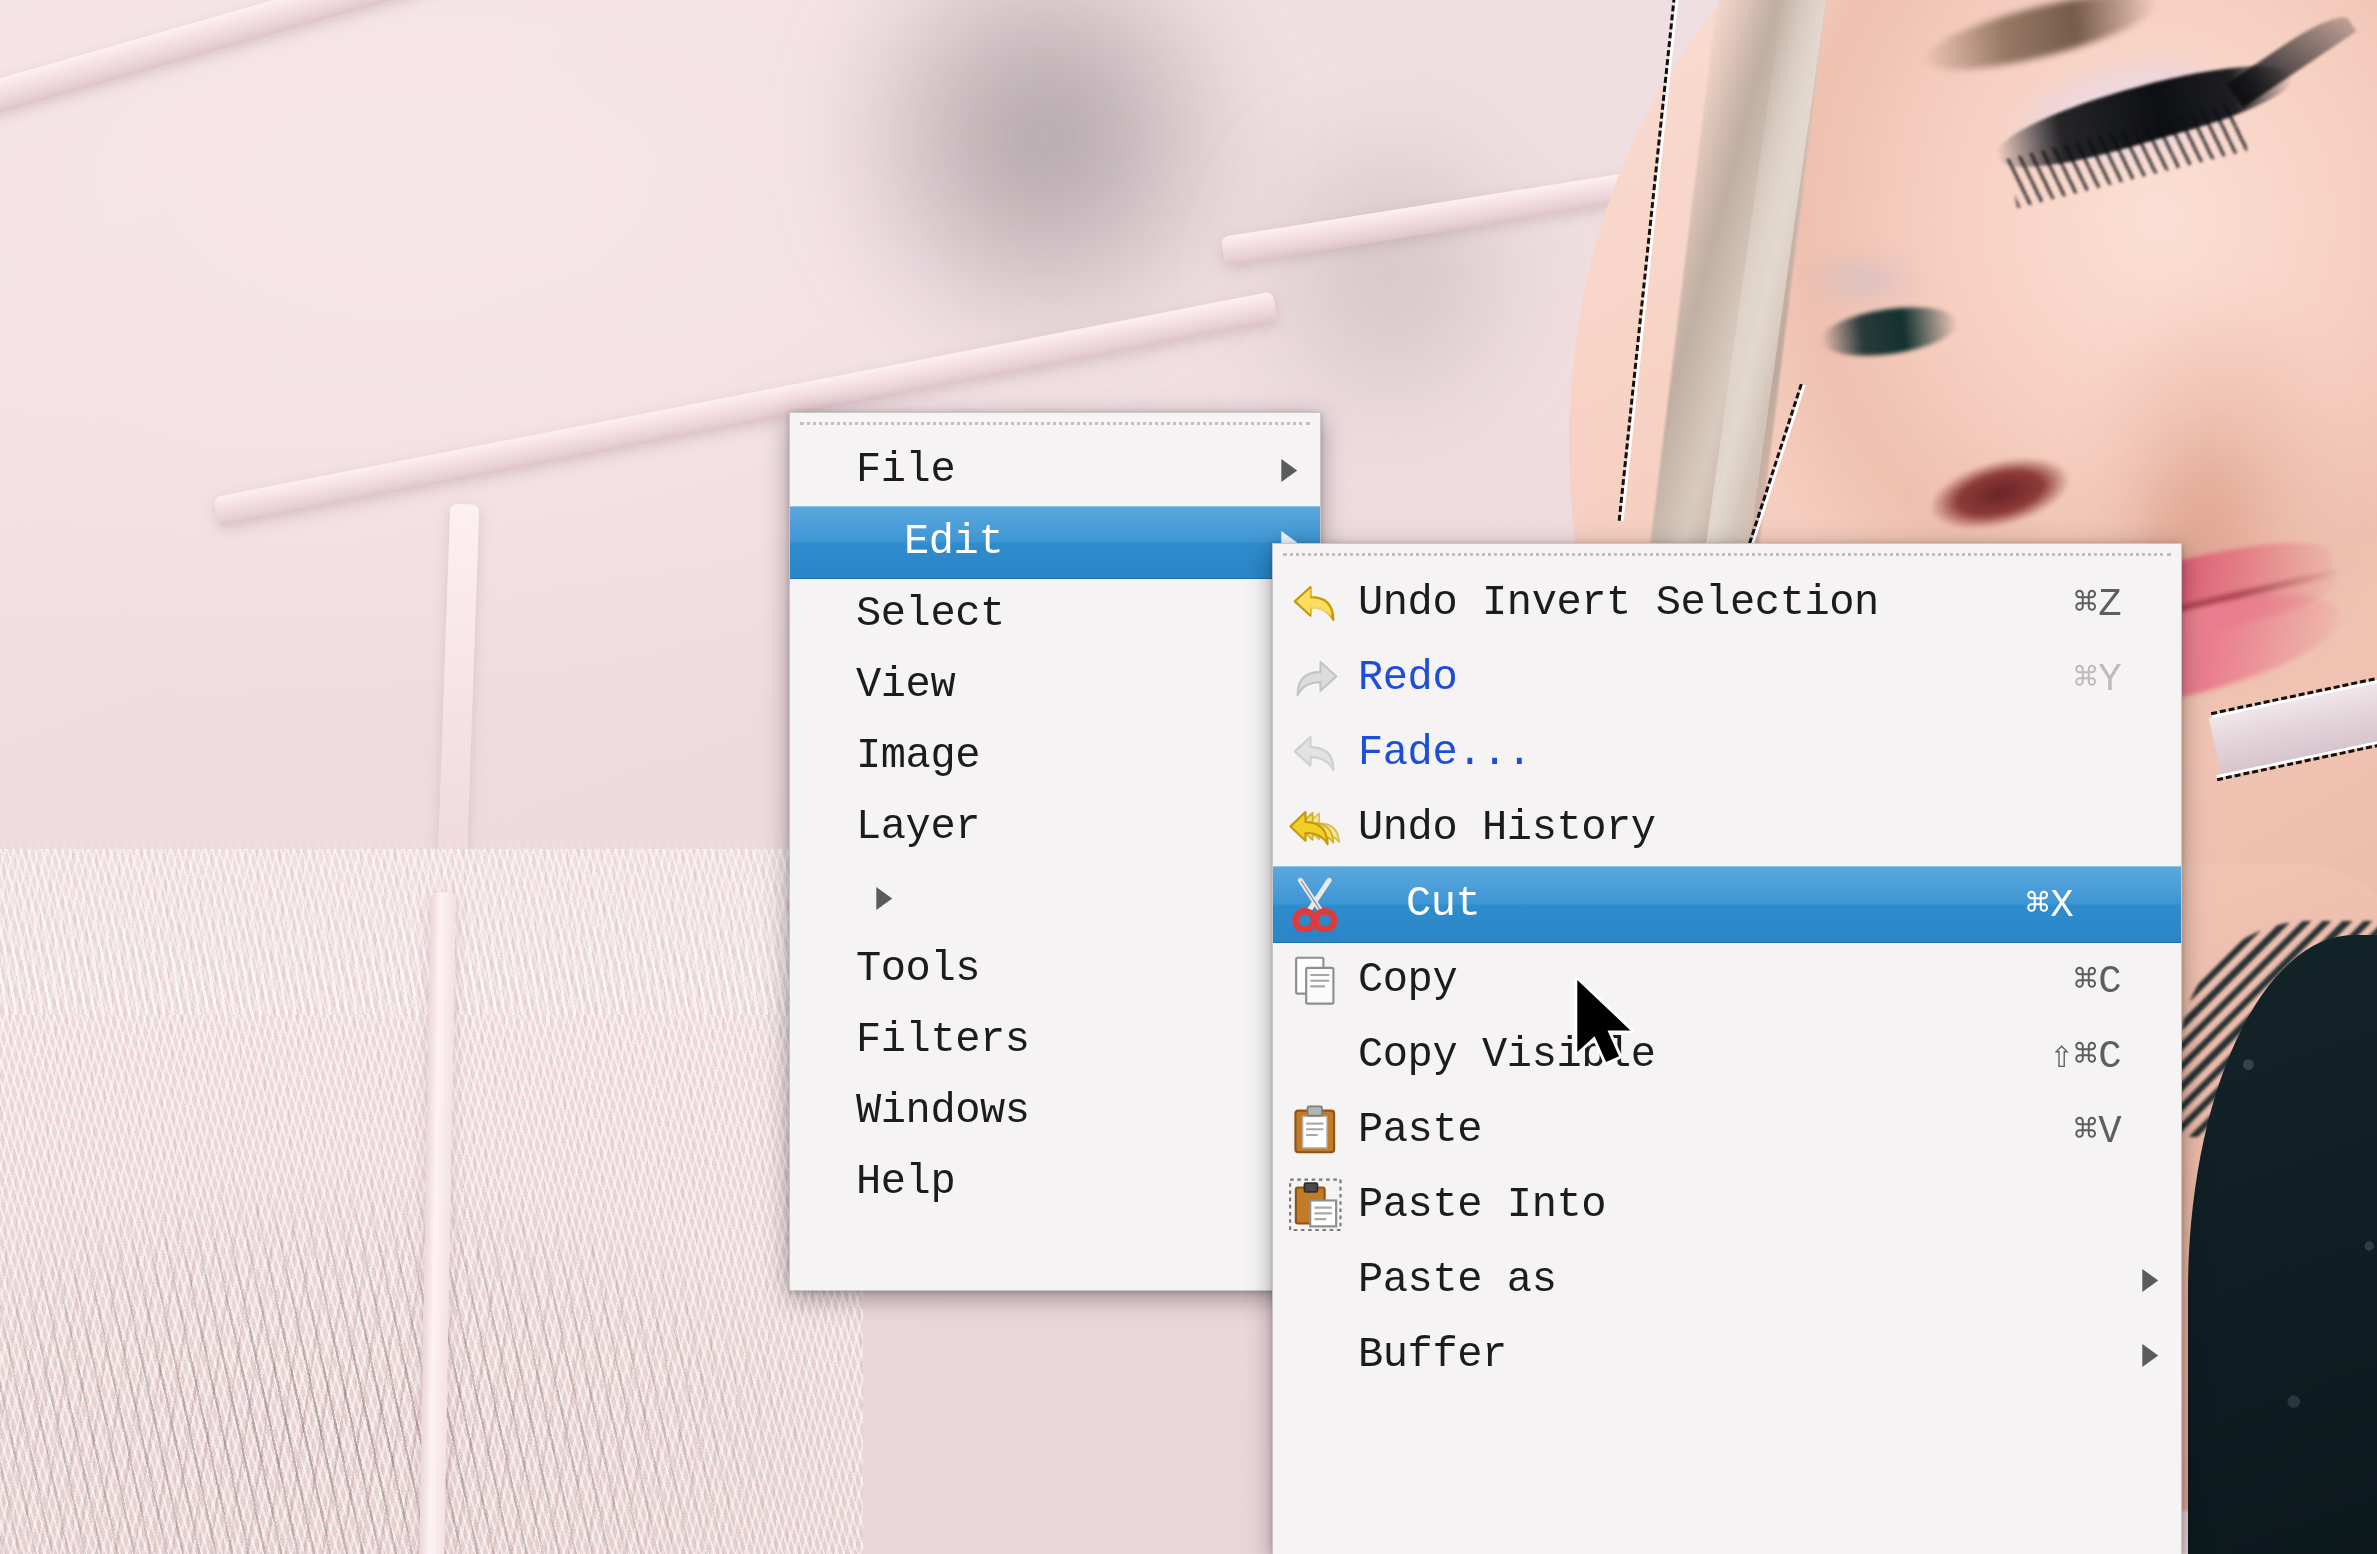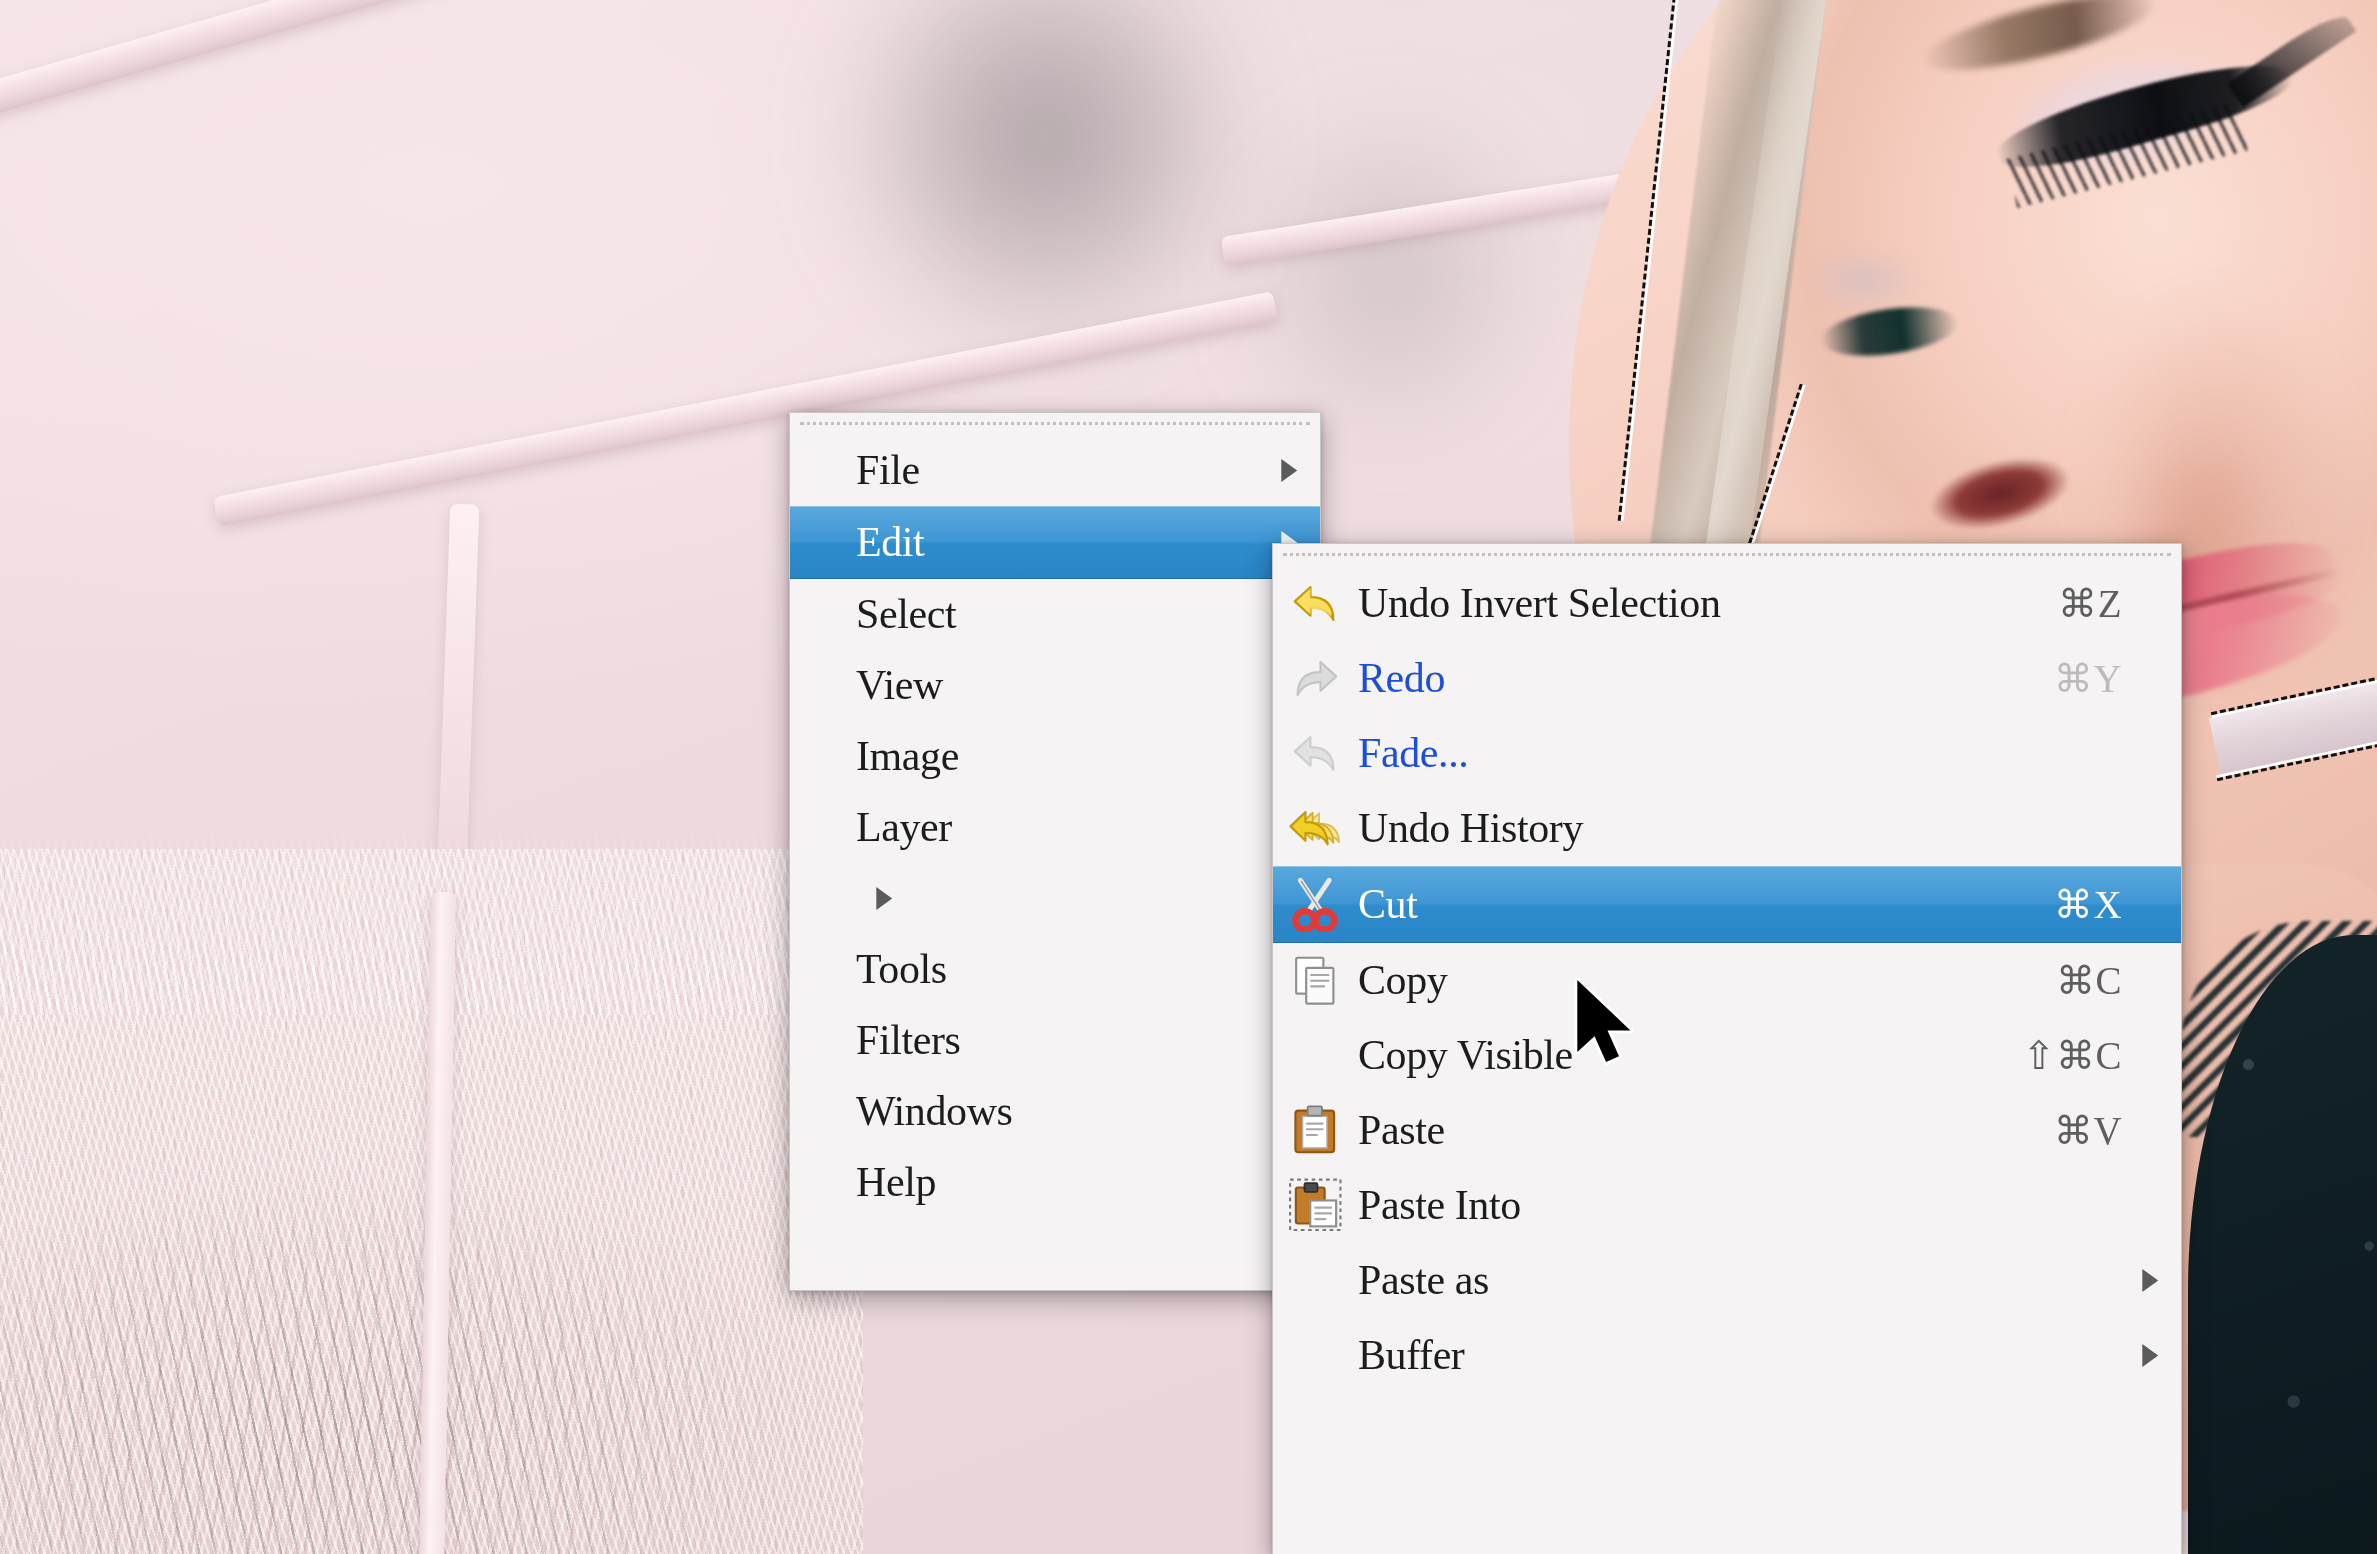--- a/index.html
+++ b/index.html
@@ -5,21 +5,21 @@
   html, body {
     margin: 0;
     padding: 0;
     background: #000;
   }
   #stage {
     position: relative;
     width: 2377px;
     height: 1554px;
     overflow: hidden;
-    font-family: Liberation Serif, serif;
+    font-family: Liberation Mono, monospace;
   }
 
   
   #photo {
     position: absolute;
     inset: 0;
     background: #f2dfe2;
   }
   .layer { position: absolute; }
 
@@ -349,20 +349,21 @@
   .mi-arrow svg { display: block; }
 
   
   #menu-main .mi { padding-left: 0; height: 71px; }
   #menu-main .mi-ico { width: 66px; min-width: 66px; }
 
   .mi.highlight {
     background: linear-gradient(to bottom, #5aa8dd 0%, #3f96d4 48%, #2e8ccd 52%, #2a85c6 100%);
     border-top: 0.7px solid #8ec6e8;
     border-bottom: 0.7px solid #1f6fa8;
+    gap: 48px;
   }
   .mi.highlight .mi-label { color: #ffffff; }
   .mi.highlight .mi-shortcut { color: #ffffff; }
   .mi.disabled .mi-label { color: #1d4ed8; }
   .mi.disabled .mi-shortcut { color: #bdbbbc; }
 
   
   #cursor {
     position: absolute;
     left: 1573px;

